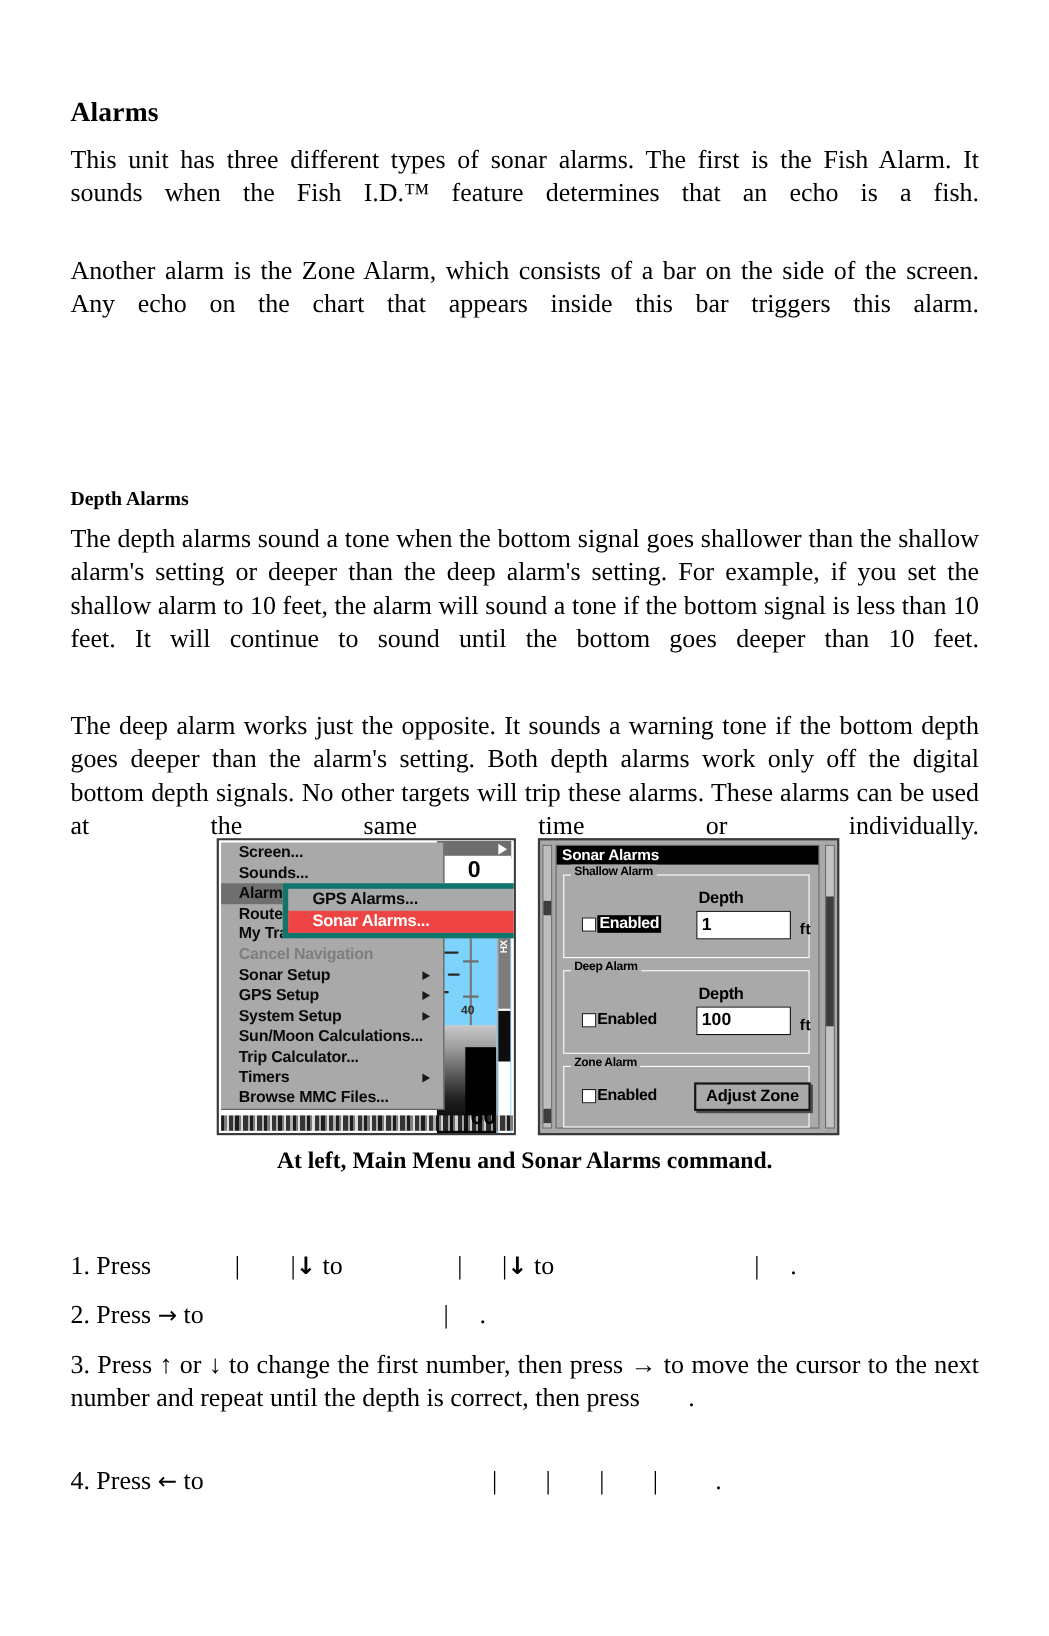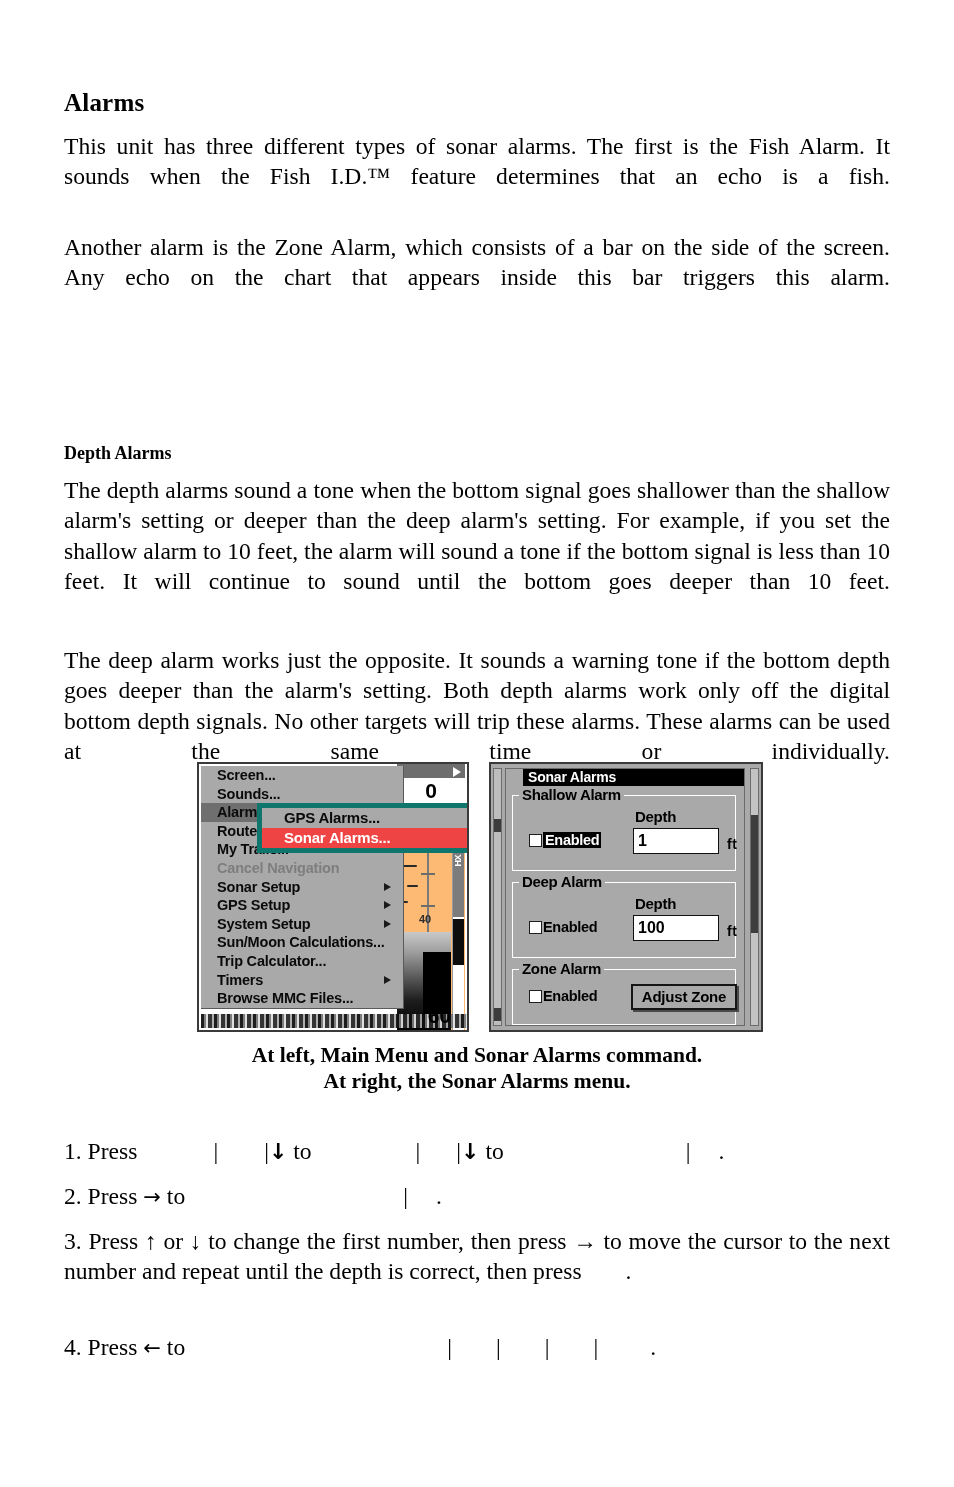--- a/index.html
+++ b/index.html
@@ -127,21 +127,21 @@
     font-family: "Liberation Sans", "DejaVu Sans", sans-serif;
     font-weight: bold;
     font-size: 21px;
     text-align: center;
     line-height: 26px;
     color: #000;
   }
   .sonar-body {
     position: absolute;
     top: 41px; left: 0; right: 0; bottom: 0;
-    background: #fdba74;
+    background: #7dd3fc;
     text-decoration: underline;
   }
   .scale-line {
     position: absolute;
     left: 30px;
     top: 0; bottom: 0;
     width: 2px;
     background: #7a7a7a;
   }
   .tickmark {
@@ -290,37 +290,36 @@
     left: 0; right: 0; top: 0;
     height: 17px;
     line-height: 17px;
     background: #000000;
     color: #ffffff;
     font-size: 14px;
     font-weight: bold;
     padding-left: 5px;
     letter-spacing: -0.2px;
     box-sizing: border-box;
-    margin-left: 17px;
   }
   .group {
     position: absolute;
     left: 6px;
     right: 8px;
     border: 1px solid #ffffff;
     border-top-color: #ffffff;
     background: transparent;
   }
   .group-label {
     position: absolute;
     top: -10px;
     left: 6px;
     background: #a9a9a9;
     padding: 0 3px;
-    font-size: 15px;
+    font-size: 11px;
     font-weight: bold;
     color: #000;
     letter-spacing: -0.3px;
     white-space: nowrap;
   }
   .chk-row {
     position: absolute;
     display: flex;
     align-items: center;
   }
@@ -624,21 +623,20 @@
       </div>
 
       <div class="rs-scroll">
         <div class="thumb"></div>
       </div>
     </div>
   </div>
 
   <div class="caption">
     <div>At left, Main Menu and Sonar Alarms command.</div>
-    <div>At right, the Sonar Alarms menu.</div>
   </div>
 
   <div class="step" style="top:1136px;"><span>1.</span> <span>Press</span><span class="gap-b"></span><span class="pipe">|</span><span class="gap-a"></span><span class="pipe">|</span><span class="arrow-dn">↓</span> <span>to</span><span class="gap-e" style="width:104px;"></span><span class="pipe">|</span><span class="gap-f"></span><span class="pipe">|</span><span class="arrow-dn">↓</span> <span>to</span><span class="gap-e" style="width:182px;"></span><span class="pipe">|</span><span class="gap-d"></span><span>.</span></div>
 
   <div class="step" style="top:1181px;"><span>2.</span> <span>Press</span> <span class="arrow-glyph">→</span> <span>to</span><span class="gap-e" style="width:218px;"></span><span class="pipe">|</span><span class="gap-d"></span><span>.</span></div>
 
   <div class="step wrap" style="top:1226px;"><span>3.</span> <span>Press ↑ or ↓ to change the first number, then press → to move the cursor to the next number and repeat until the depth is correct, then press</span><span class="gap-f" style="width:44px;"></span><span>.</span></div>
 
   <div class="step" style="top:1332px;"><span>4.</span> <span>Press</span> <span class="arrow-glyph">←</span> <span>to</span><span class="gap-e" style="width:262px;"></span><span class="pipe">|</span><span class="gap-f" style="width:44px;"></span><span class="pipe">|</span><span class="gap-f" style="width:44px;"></span><span class="pipe">|</span><span class="gap-f" style="width:44px;"></span><span class="pipe">|</span><span class="gap-f" style="width:52px;"></span><span>.</span></div>
 

